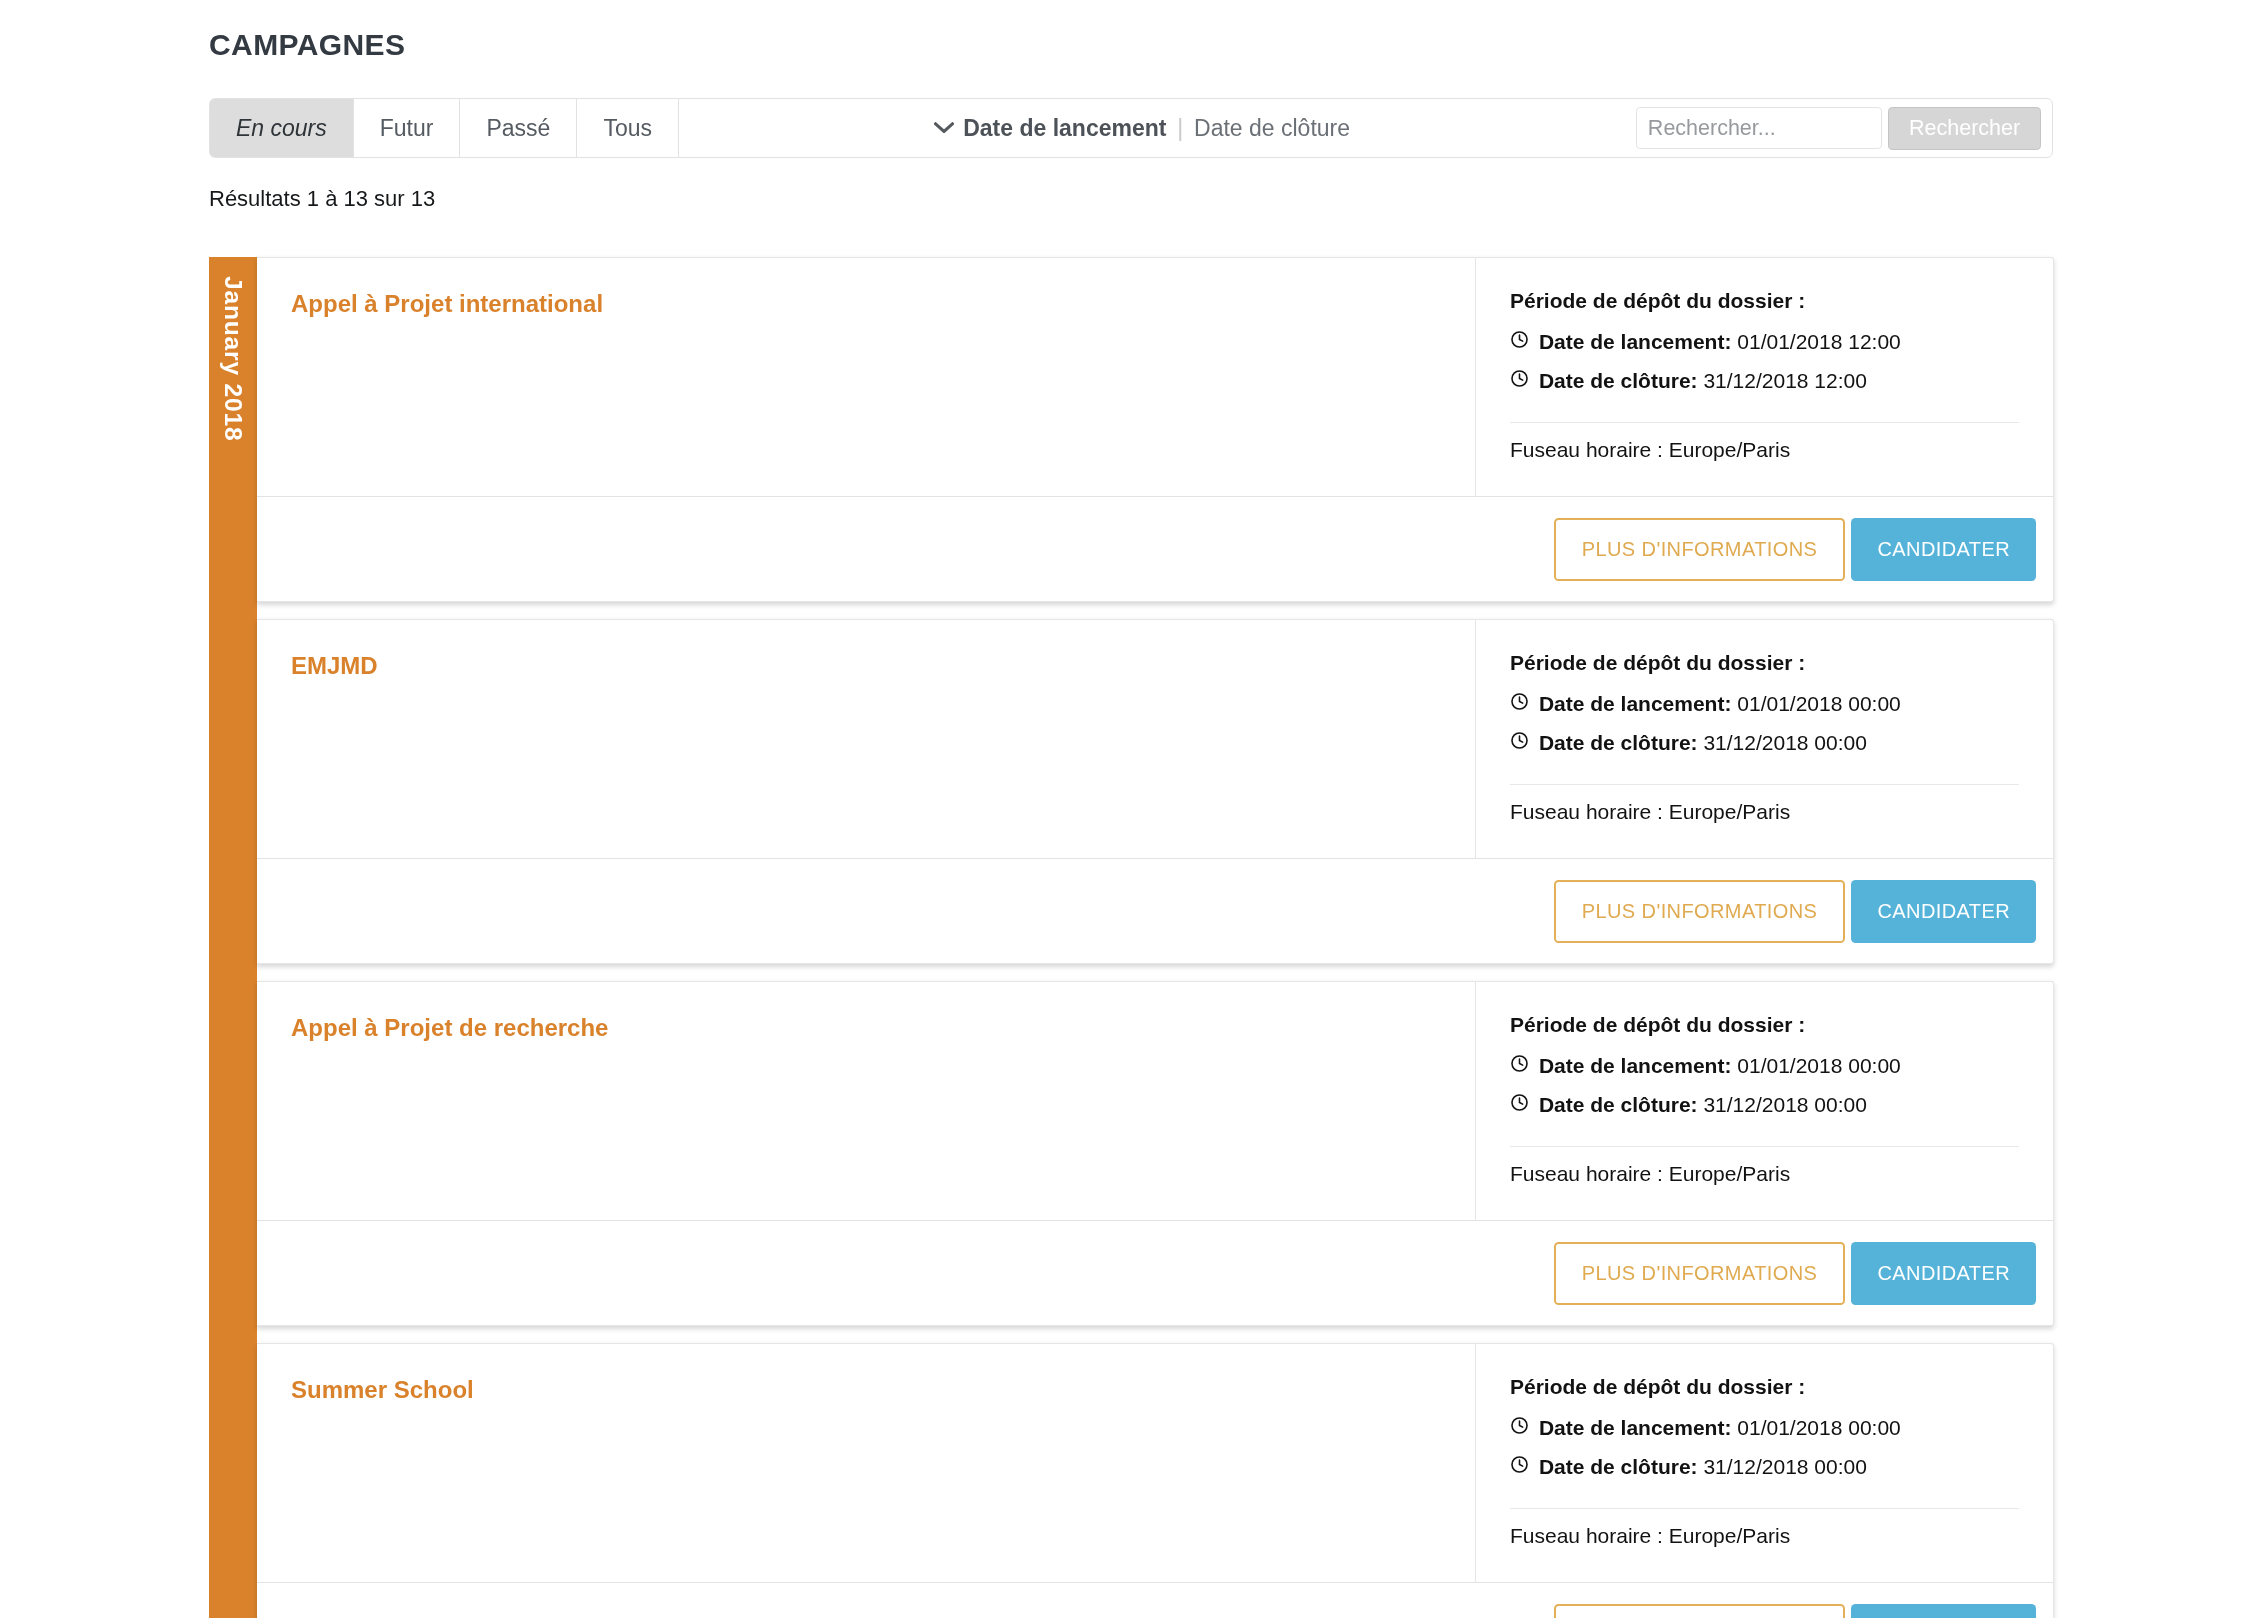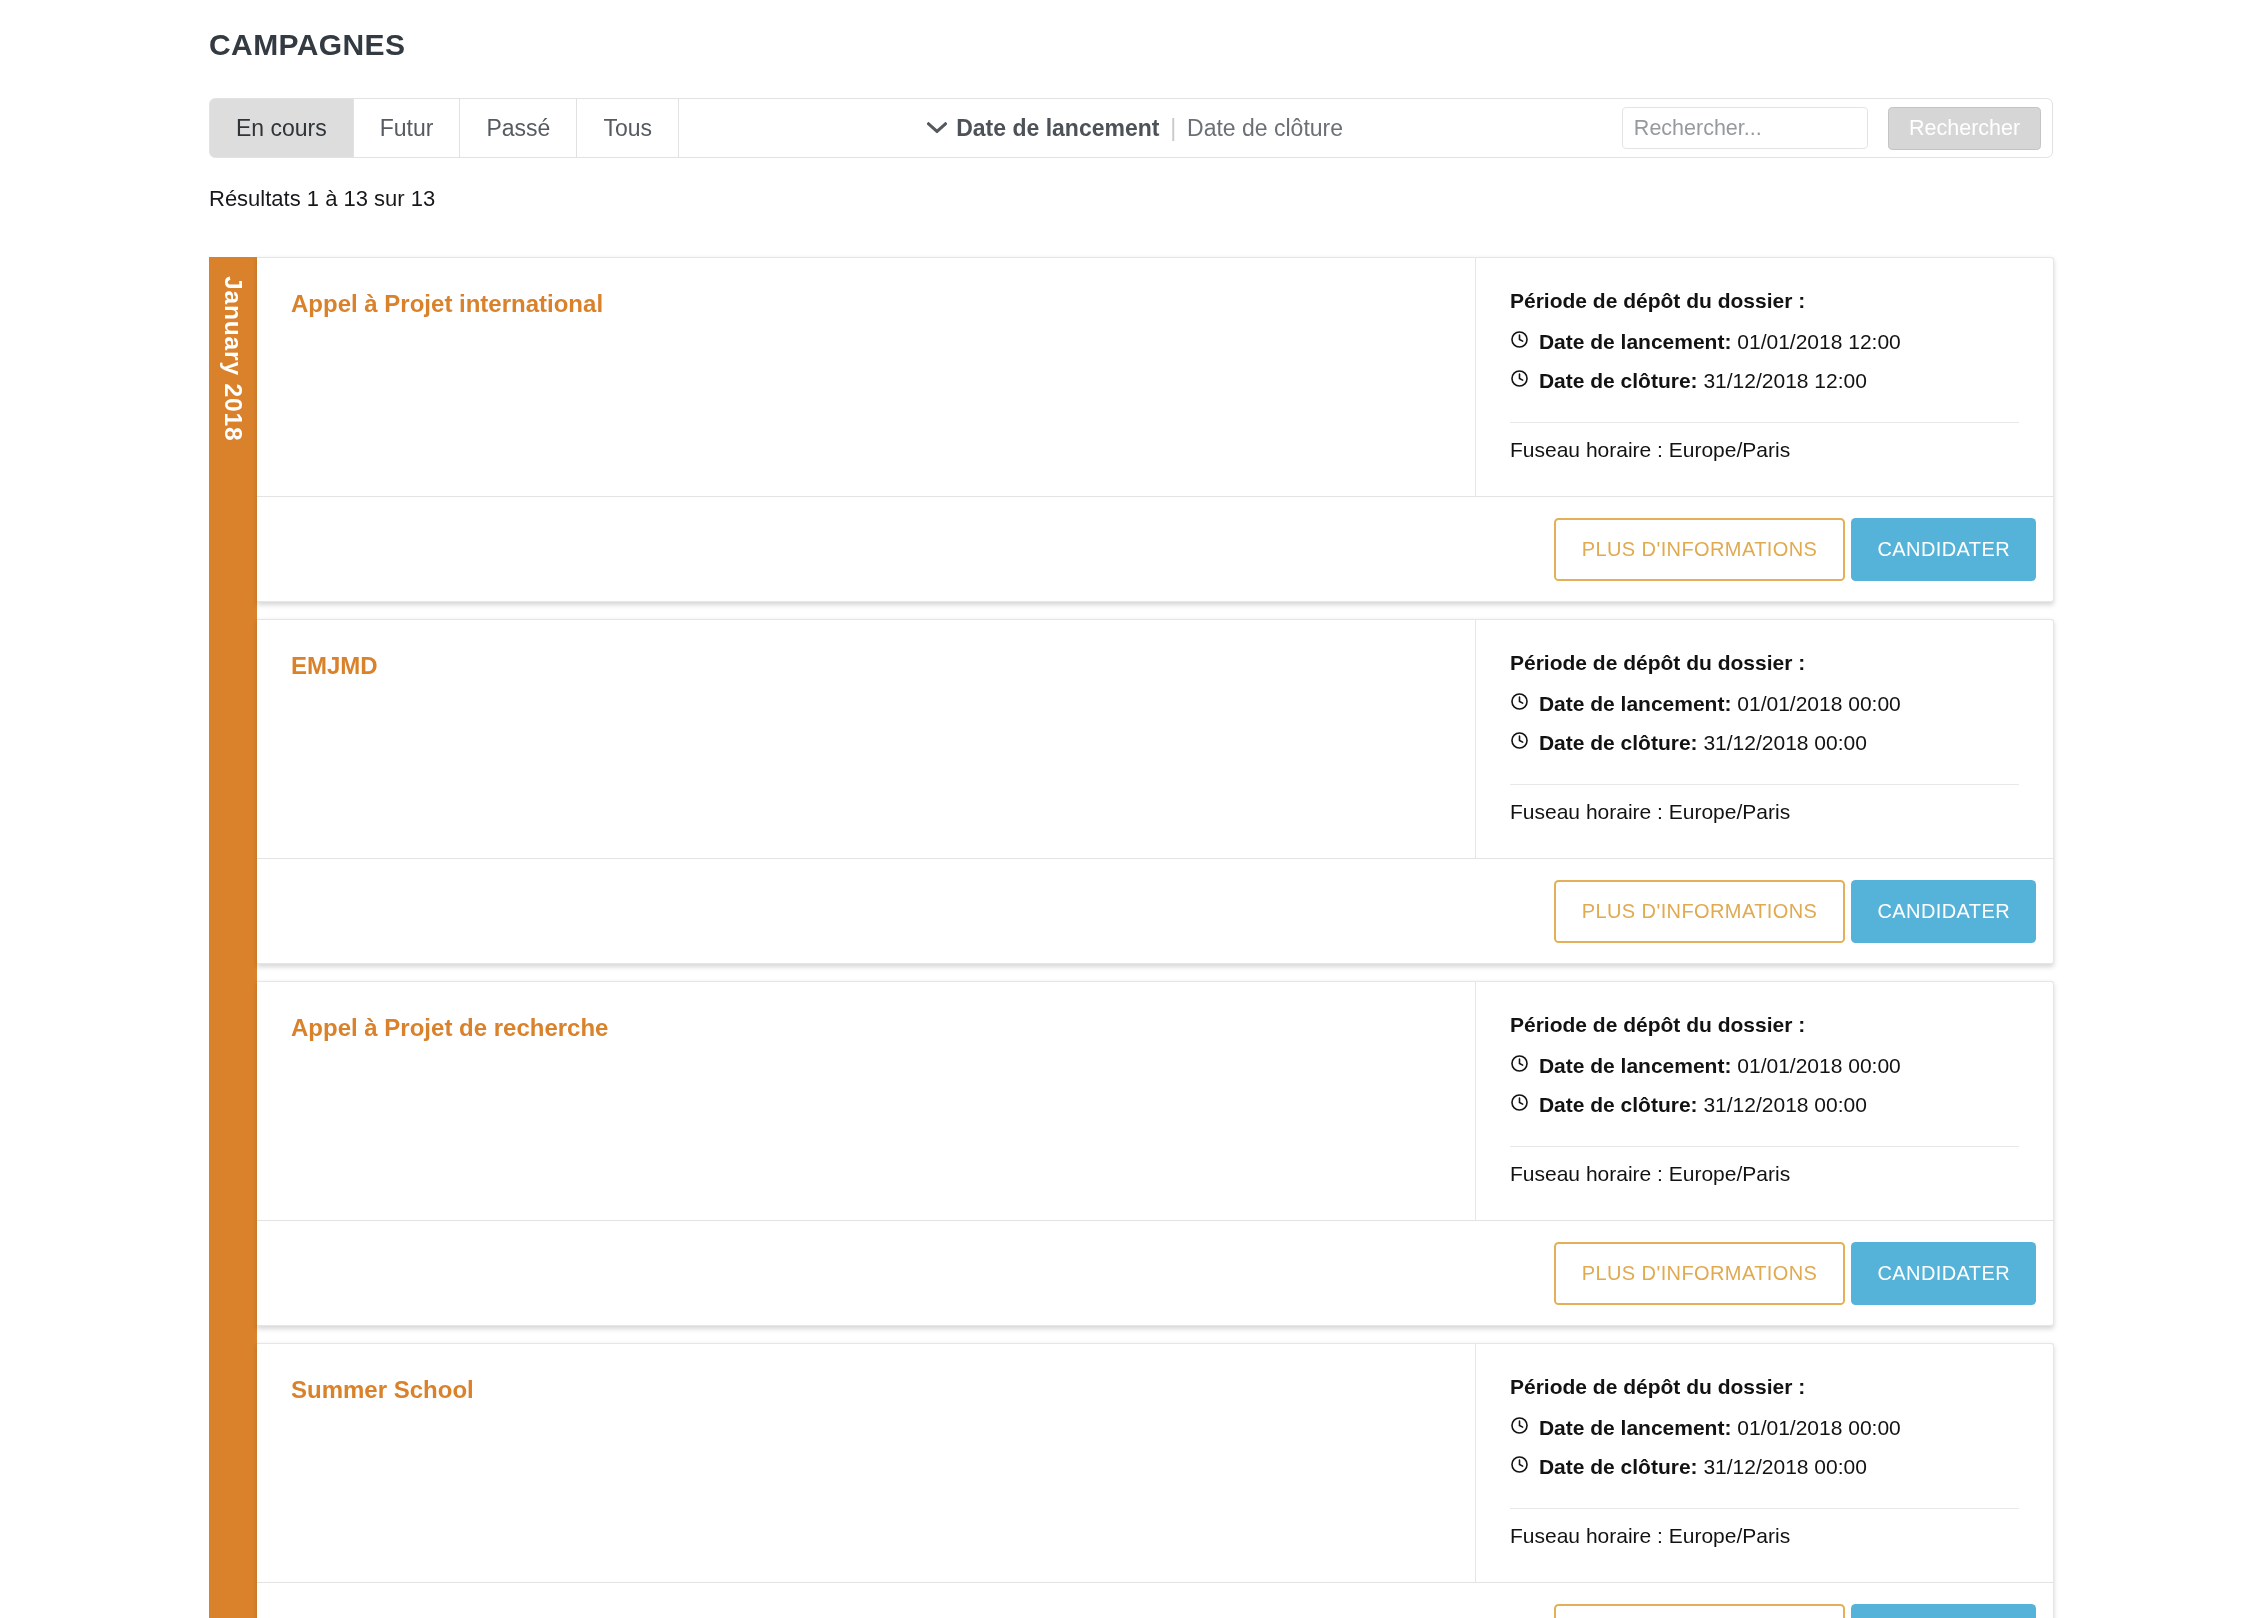--- a/index.html
+++ b/index.html
@@ -47,20 +47,21 @@
     cursor: pointer;
     white-space: nowrap;
   }
   .tab:first-child {
     border-top-left-radius: 4.6px;
     border-bottom-left-radius: 4.6px;
   }
   .tab.active {
     background: #dddddd;
     color: #2f3438;
+    font-style: italic;
   }
   .sortbar {
     flex: 1;
     display: flex;
     align-items: center;
     justify-content: center;
     gap: 0px;
     font-size: 23px;
     padding-right: 31px;
   }
@@ -81,21 +82,21 @@
     color: #c9c9c9;
     margin: 0 10.8px;
   }
   .sort-other {
     color: #6b7076;
     cursor: pointer;
   }
   .search-wrap {
     display: flex;
     align-items: center;
-    gap: 20px;
+    gap: 6px;
     padding: 0 10.8px 0 0;
   }
   .search-input {
     width: 246px; height: 42px;
     border: 1.5px solid #e3e3e3;
     border-radius: 4.6px;
     padding: 0 10.8px;
     font-size: 21.5px;
     color: #55595e;
     font-family: "Liberation Sans", sans-serif;

